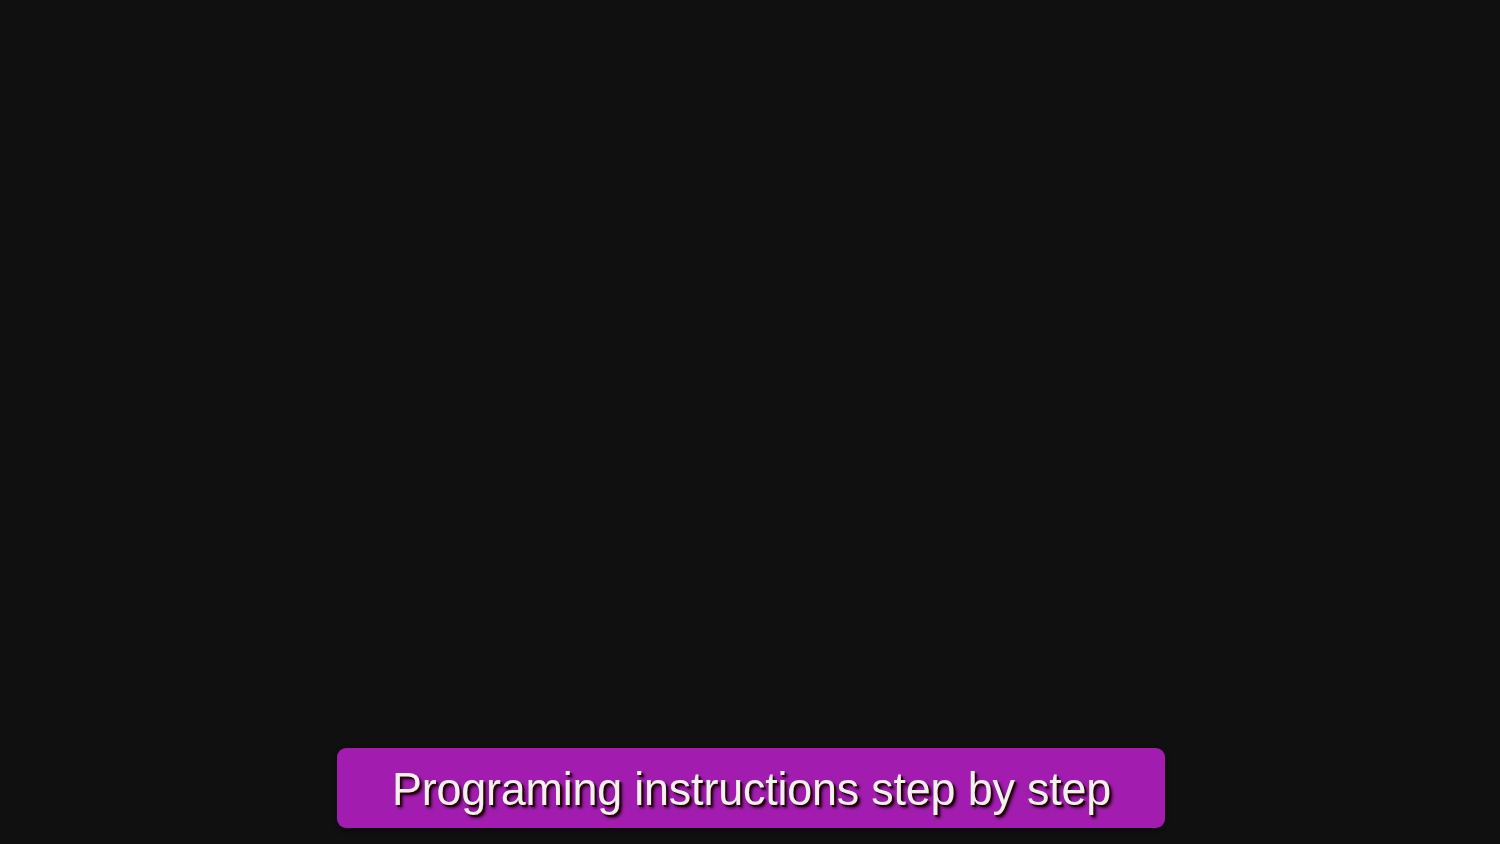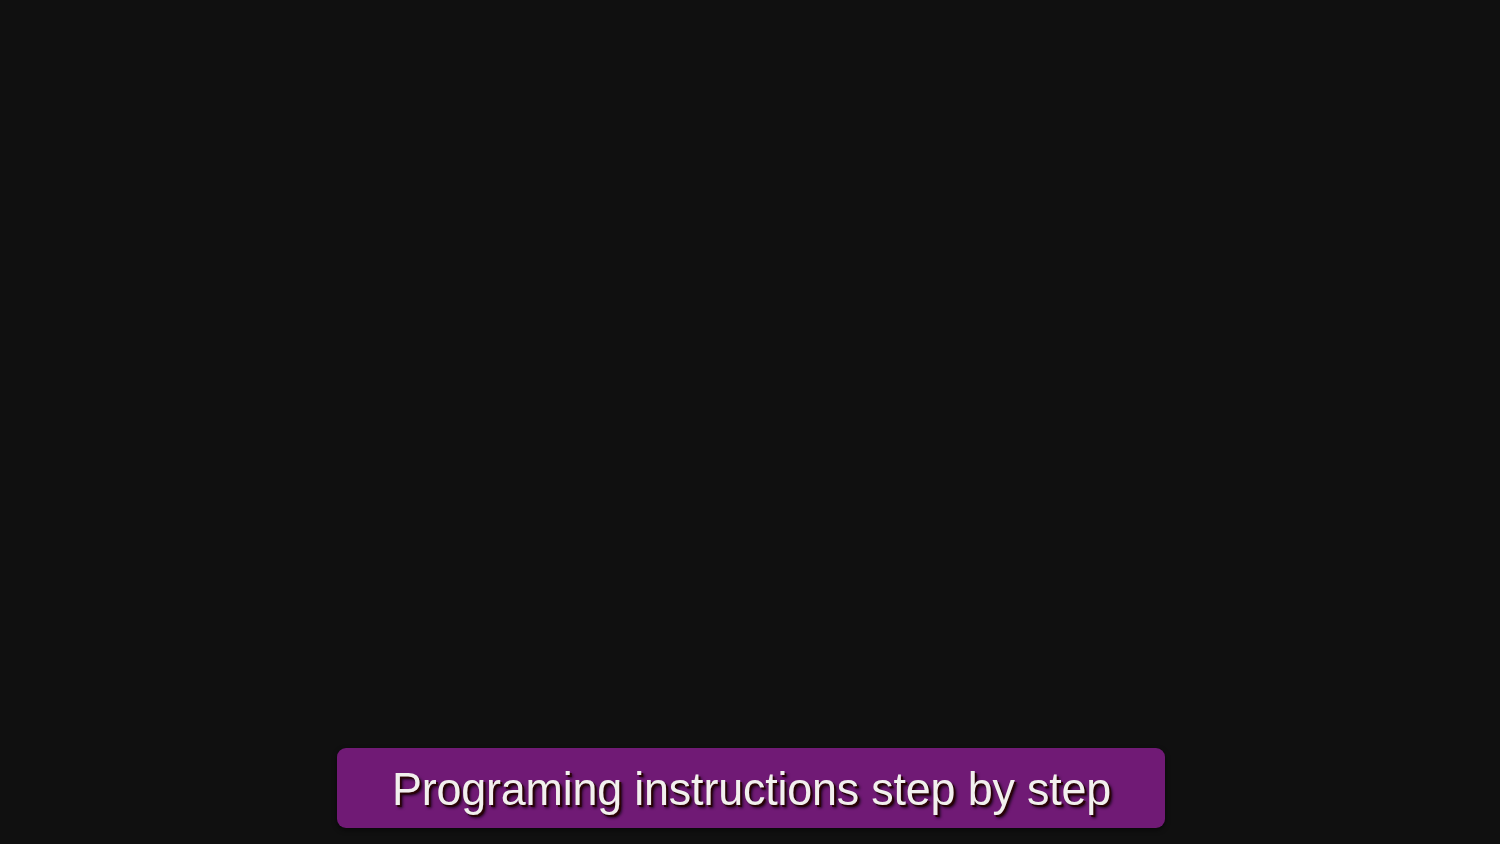--- a/index.html
+++ b/index.html
@@ -29,21 +29,21 @@
   }
 
   
   .caption-banner {
     position: absolute;
     left: 337px;
     top: 748px;
     width: 828px;
     height: 80px;
     box-sizing: border-box;
-    background: #701a75;
+    background: #a21caf;
     border-radius: 9px;
     display: flex;
     align-items: center;
     justify-content: center;
     padding: 16px 14px;
     box-shadow: 0 2px 5px rgba(0, 0, 0, 0.55);
   }
 
   .caption-text {
     font-family: "Liberation Sans", "DejaVu Sans", sans-serif;

